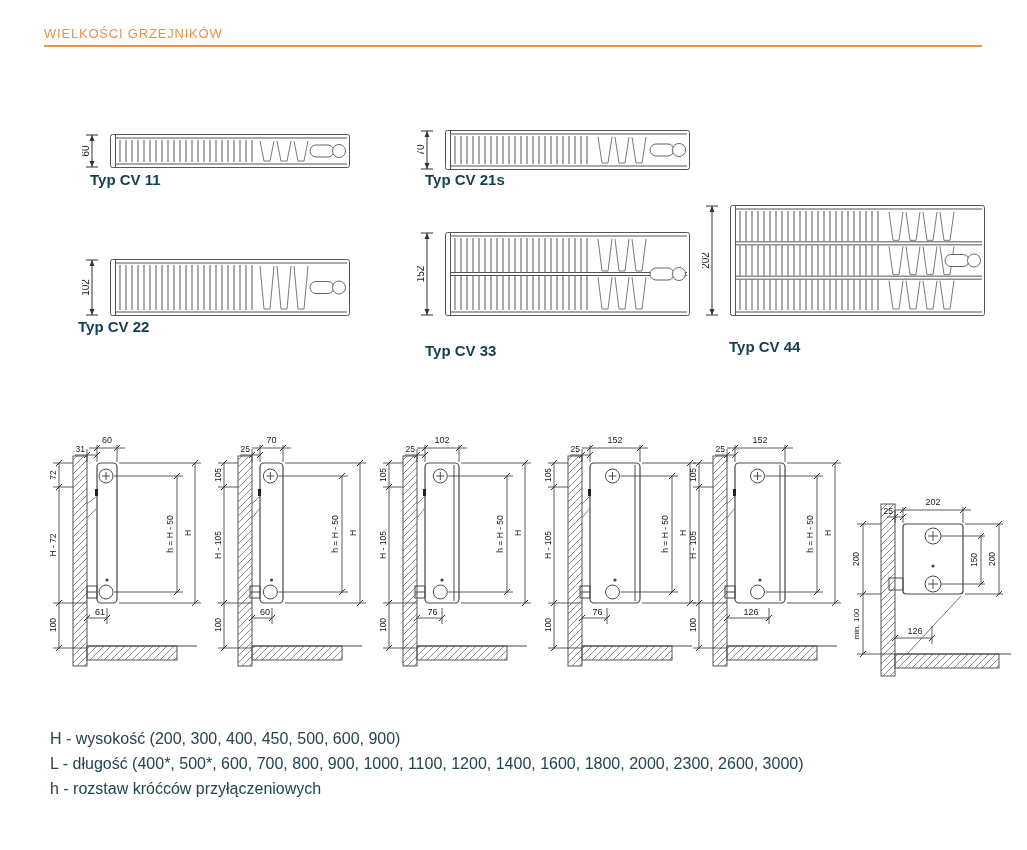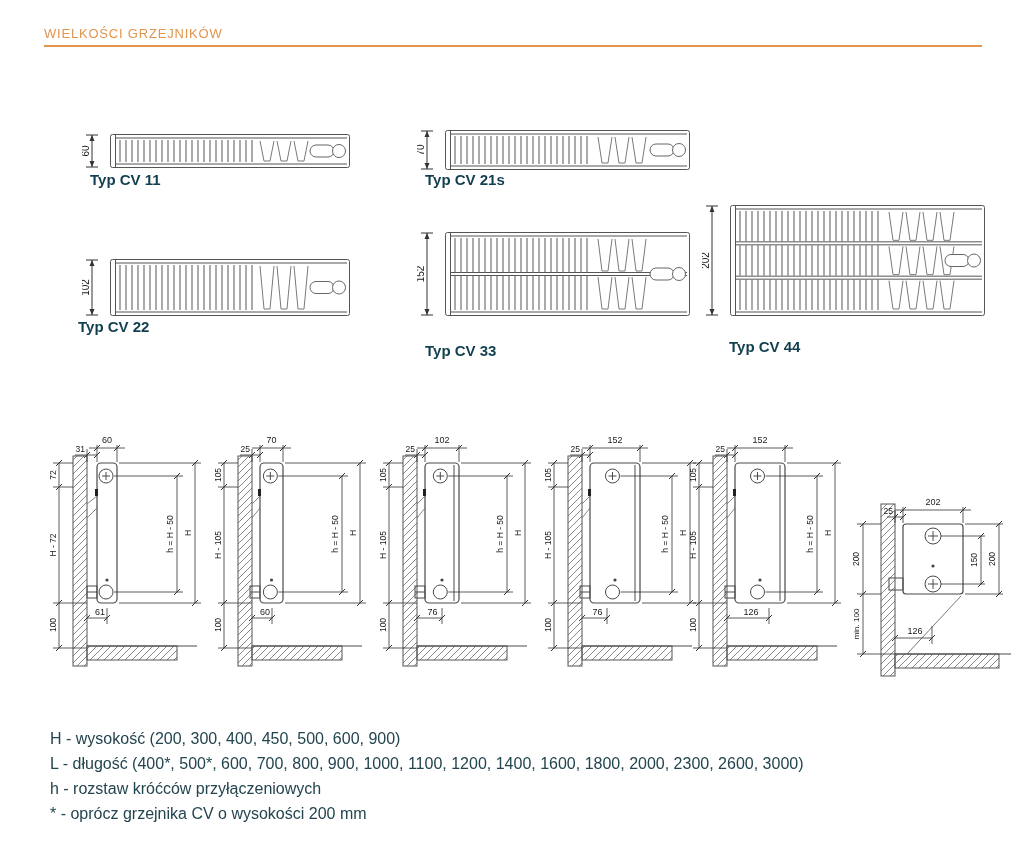--- a/index.html
+++ b/index.html
@@ -459,15 +459,14 @@
         <line x1="47" y1="165" x2="53" y2="159" stroke="#333" stroke-width="1"></line>
         <line x1="84" y1="165" x2="90" y2="159" stroke="#333" stroke-width="1"></line>
         <text x="70" y="158" text-anchor="middle" font-size="9">126</text>
       </g>
     </svg>
 
   <div class="footnotes">
     <div>H - wysokość (200, 300, 400, 450, 500, 600, 900)</div>
     <div>L - długość (400*, 500*, 600, 700, 800, 900, 1000, 1100, 1200, 1400, 1600, 1800, 2000, 2300, 2600, 3000)</div>
     <div>h - rozstaw króćców przyłączeniowych</div>
-    <div>* - oprócz grzejnika CV o wysokości 200 mm</div>
   </div>
 </div>
 
 </body></html>

